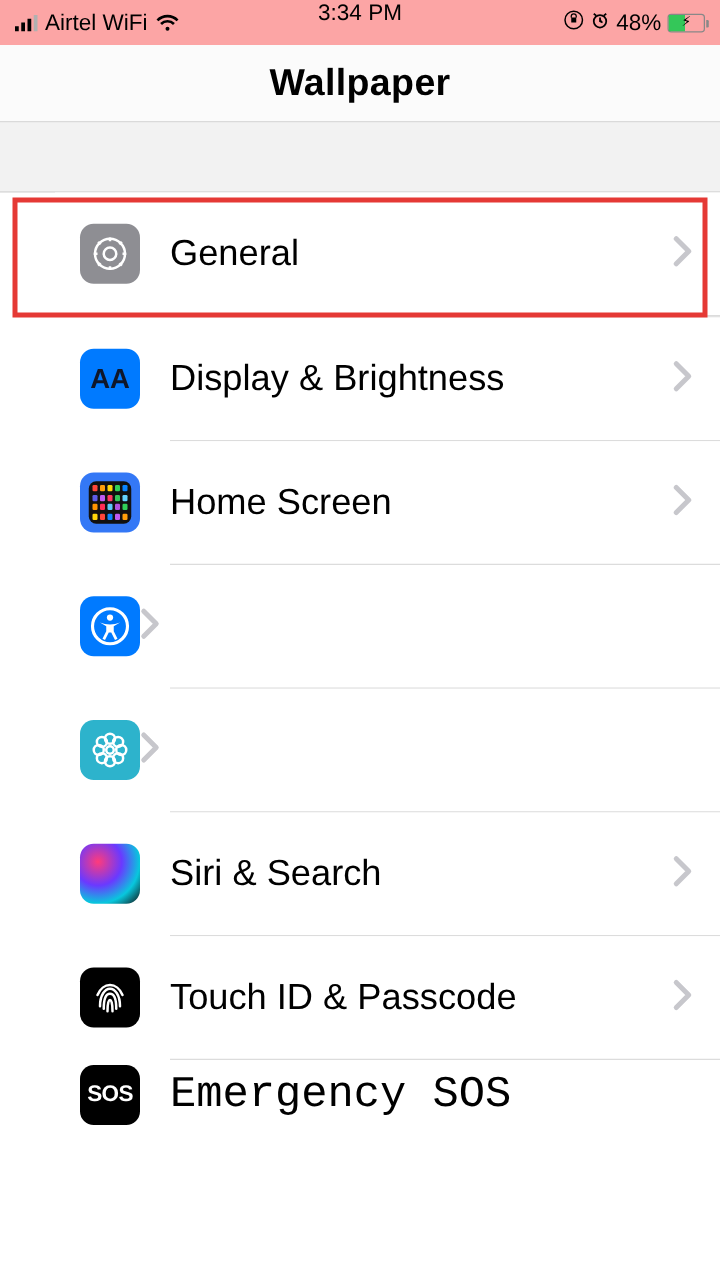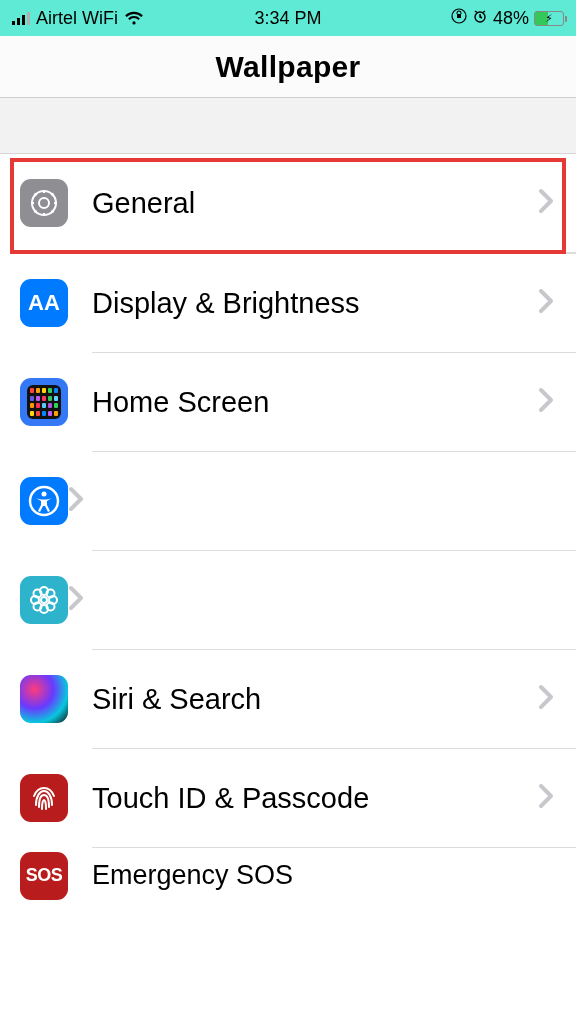--- a/index.html
+++ b/index.html
@@ -5,23 +5,23 @@
 * { margin:0; padding:0; box-sizing:border-box; }
 html, body {
   width:576px; height:1024px;
   font-family:-apple-system,"Helvetica Neue",Helvetica,Arial,sans-serif;
   background:#fff; color:#000; overflow:hidden;
 }
 
 
 .statusbar {
   height:36px; width:100%;
-  display:flex; align-items:center;
+  display:flex; 
   padding:0 12px; font-size:18px; font-weight:500;
-  background:#5eead4;
+  background:#fca5a5;
 }
 .statusbar .left  { flex:1; display:flex; align-items:center; gap:6px; }
 .statusbar .center{ flex:1; text-align:center; font-weight:400; }
 .statusbar .right { flex:1; display:flex; align-items:center; justify-content:flex-end; gap:5px; }
 .signal-bars { display:flex; align-items:flex-end; gap:2px; height:14px; }
 .signal-bars span { width:3px; background:#000; display:block; }
 .signal-bars span:nth-child(1){height:4px;}
 .signal-bars span:nth-child(2){height:7px;}
 .signal-bars span:nth-child(3){height:10px;}
 .signal-bars span:nth-child(4){height:13px; background:#b0b0b0;}
@@ -48,21 +48,21 @@
 }
 .navbar h1 { font-size:30px; font-weight:700; letter-spacing:0.3px; }
 
 
 .spacer {
   height:56px; background:#f2f2f2;
   border-bottom:1px solid #d6d6d6;
 }
 
 
-.list { width:100%; }
+.list { width:100%;padding-left:44px; }
 .row {
   display:flex; align-items:center;
   height:98px;
   padding-left:20px; padding-right:22px;
   background:#fff;
 }
 .sep {
   margin-left:92px; height:1px; background:#dcdcdc;
 }
 .row .icon {
@@ -78,21 +78,21 @@
 
 .highlight {
   position:absolute; border:4px solid #e53935; pointer-events:none;
   left:10px; top:158px; width:556px; height:96px;
 }
 
 
 .ico-grey  { background:#8e8e93; }
 .ico-blue  { background:#007aff; }
 .ico-teal  { background:#2db3cc; }
-.ico-red   { background:#b91c1c; }
+.ico-red   { background:#000000; }
 
 .ico-dots {
   display:flex; align-items:center; justify-content:center;
   background:#3478f6;
 }
 .ico-dots .grid {
   width:34px; height:34px; border-radius:6px; background:#111;
   display:grid; grid-template-columns:repeat(5,1fr); grid-template-rows:repeat(4,1fr);
   gap:2.5px; padding:3px;
 }
@@ -121,21 +121,21 @@
 .ico-siri {
   background:radial-gradient(circle at 30% 30%, #ff3b7b, #6a39ff 40%, #08c7dd 70%, #111 100%);
 }
 
 .sos-text {
   color:#fff; font-weight:800; font-size:18px; letter-spacing:-0.5px;
 }
 
 .row.partial { height:55px; }
 .row.partial .icon { width:48px; height:48px; }
-.row.partial .label { font-size:27px; }
+.row.partial .label { font-size:35px;font-family:Liberation Mono, monospace; }
 
 
 body { position:relative; }
 </style>
 </head>
 <body>
 
 <div class="statusbar">
   <div class="left">
     <span class="signal-bars">
@@ -196,21 +196,21 @@
       <svg width="16" height="26" viewBox="0 0 16 26">
           <path fill="none" stroke="#c7c7cc" stroke-width="4" stroke-linecap="round" stroke-linejoin="round" d="M3 3l10 10L3 23"></path>
         </svg>
     </div>
   </div>
   <div class="sep"></div>
 
   <div class="sep"></div>
 
   <div class="row">
-    <div class="icon ico-blue" style="color:#ffffff;font-weight:700;font-size:22px;">
+    <div class="icon ico-blue" style="color:#0f172a;font-weight:700;font-size:22px;">
       <span>AA</span>
     </div>
     <div class="label">Display &amp; Brightness</div>
     <div class="chev">
       <svg width="16" height="26" viewBox="0 0 16 26">
           <path fill="none" stroke="#c7c7cc" stroke-width="4" stroke-linecap="round" stroke-linejoin="round" d="M3 3l10 10L3 23"></path>
         </svg>
     </div>
   </div>
   <div class="sep"></div>

